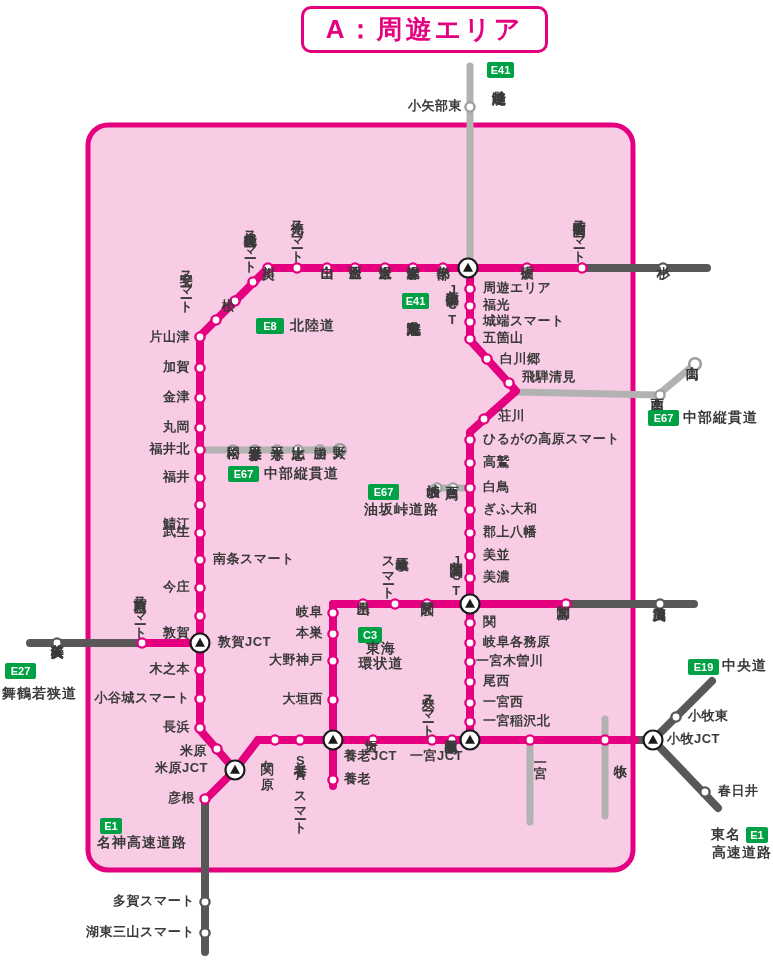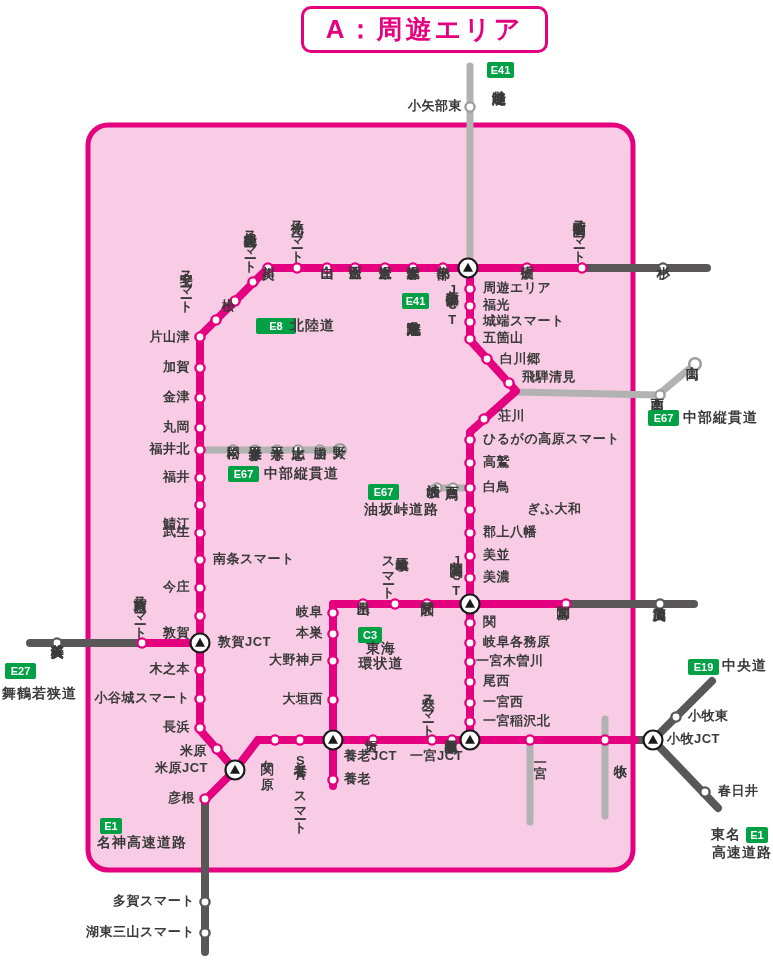--- a/index.html
+++ b/index.html
@@ -214,21 +214,21 @@
       <div class="lbl h" style="left: 483px; top: 281px;">周遊エリア</div>
       <div class="lbl h" style="left: 483px; top: 298px;">福光</div>
       <div class="lbl h" style="left: 483px; top: 314px;">城端スマート</div>
       <div class="lbl h" style="left: 483px; top: 331px;">五箇山</div>
       <div class="lbl h" style="left: 500px; top: 352px;">白川郷</div>
       <div class="lbl h" style="left: 522px; top: 370px;">飛騨清見</div>
       <div class="lbl h" style="left: 498px; top: 409px;">荘川</div>
       <div class="lbl h" style="left: 483px; top: 432px;">ひるがの高原スマート</div>
       <div class="lbl h" style="left: 483px; top: 455px;">高鷲</div>
       <div class="lbl h" style="left: 483px; top: 480px;">白鳥</div>
-      <div class="lbl h" style="left: 483px; top: 502px; margin-left: 44px;">ぎふ大和</div>
+      <div class="lbl h" style="left: 483px; top: 502px;">ぎふ大和</div>
       <div class="lbl h" style="left: 483px; top: 525px;">郡上八幡</div>
       <div class="lbl h" style="left: 483px; top: 548px;">美並</div>
       <div class="lbl h" style="left: 483px; top: 570px;">美濃</div>
       <div class="lbl v" style="left: 563px; transform: translateX(-50%); bottom: 364px;">富加関</div>
       <div class="lbl v" style="left: 363px; transform: translateX(-50%); bottom: 368px;">山県</div>
       <div class="lbl v" style="left: 395px; transform: translateX(-50%); bottom: 368px;">岐阜三輪
 スマート</div>
       <div class="lbl v" style="left: 427px; transform: translateX(-50%); bottom: 368px;">関広見</div>
       <div class="lbl h" style="right: 450px; top: 605px;">岐阜</div>
       <div class="lbl h" style="right: 450px; top: 626px;">本巣</div>
@@ -268,21 +268,21 @@
       <div class="lbl v" style="left: 692px; transform: translateX(-50%); bottom: 604px;">高山</div>
       <div class="lbl v" style="left: 452px; transform: translateX(-50%); top: 282px;">小矢部砺波JCT</div>
       <div class="lbl v" style="left: 456px; transform: translateX(-50%); bottom: 362px;">美濃関JCT</div>
       <div class="lbl h" style="left: 218px; top: 635px;">敦賀JCT</div>
       <div class="lbl h" style="right: 565px; top: 761px;">米原JCT</div>
       <div class="lbl h" style="left: 344px; top: 749px;">養老JCT</div>
       <div class="lbl h" style="left: 410px; top: 749px;">一宮JCT</div>
       <div class="lbl h" style="left: 667px; top: 732px;">小牧JCT</div>
       <div class="badge" style="left: 487px; top: 62px; width: 27px;">E41</div>
       <div class="badge" style="left: 402px; top: 293px; width: 27px;">E41</div>
-      <div class="badge" style="left: 256px; top: 318px; width: 40px;">E8</div>
+      <div class="badge" style="left: 256px; top: 318px; width: 28px;">E8</div>
       <div class="badge" style="left: 228px; top: 466px; width: 31px;">E67</div>
       <div class="badge" style="left: 368px; top: 484px; width: 31px;">E67</div>
       <div class="badge" style="left: 648px; top: 410px; width: 31px;">E67</div>
       <div class="badge" style="left: 358px; top: 627px; width: 24px;">C3</div>
       <div class="badge" style="left: 5px; top: 663px; width: 31px;">E27</div>
       <div class="badge" style="left: 688px; top: 659px; width: 31px;">E19</div>
       <div class="badge" style="left: 100px; top: 818px; width: 22px;">E1</div>
       <div class="badge" style="left: 746px; top: 827px; width: 22px;">E1</div>
       <div class="lbl v road" style="left: 499px; transform: translateX(-50%); top: 80px;">能越道</div>
       <div class="lbl v road" style="left: 414px; transform: translateX(-50%); top: 311px;">東海北陸道</div>

